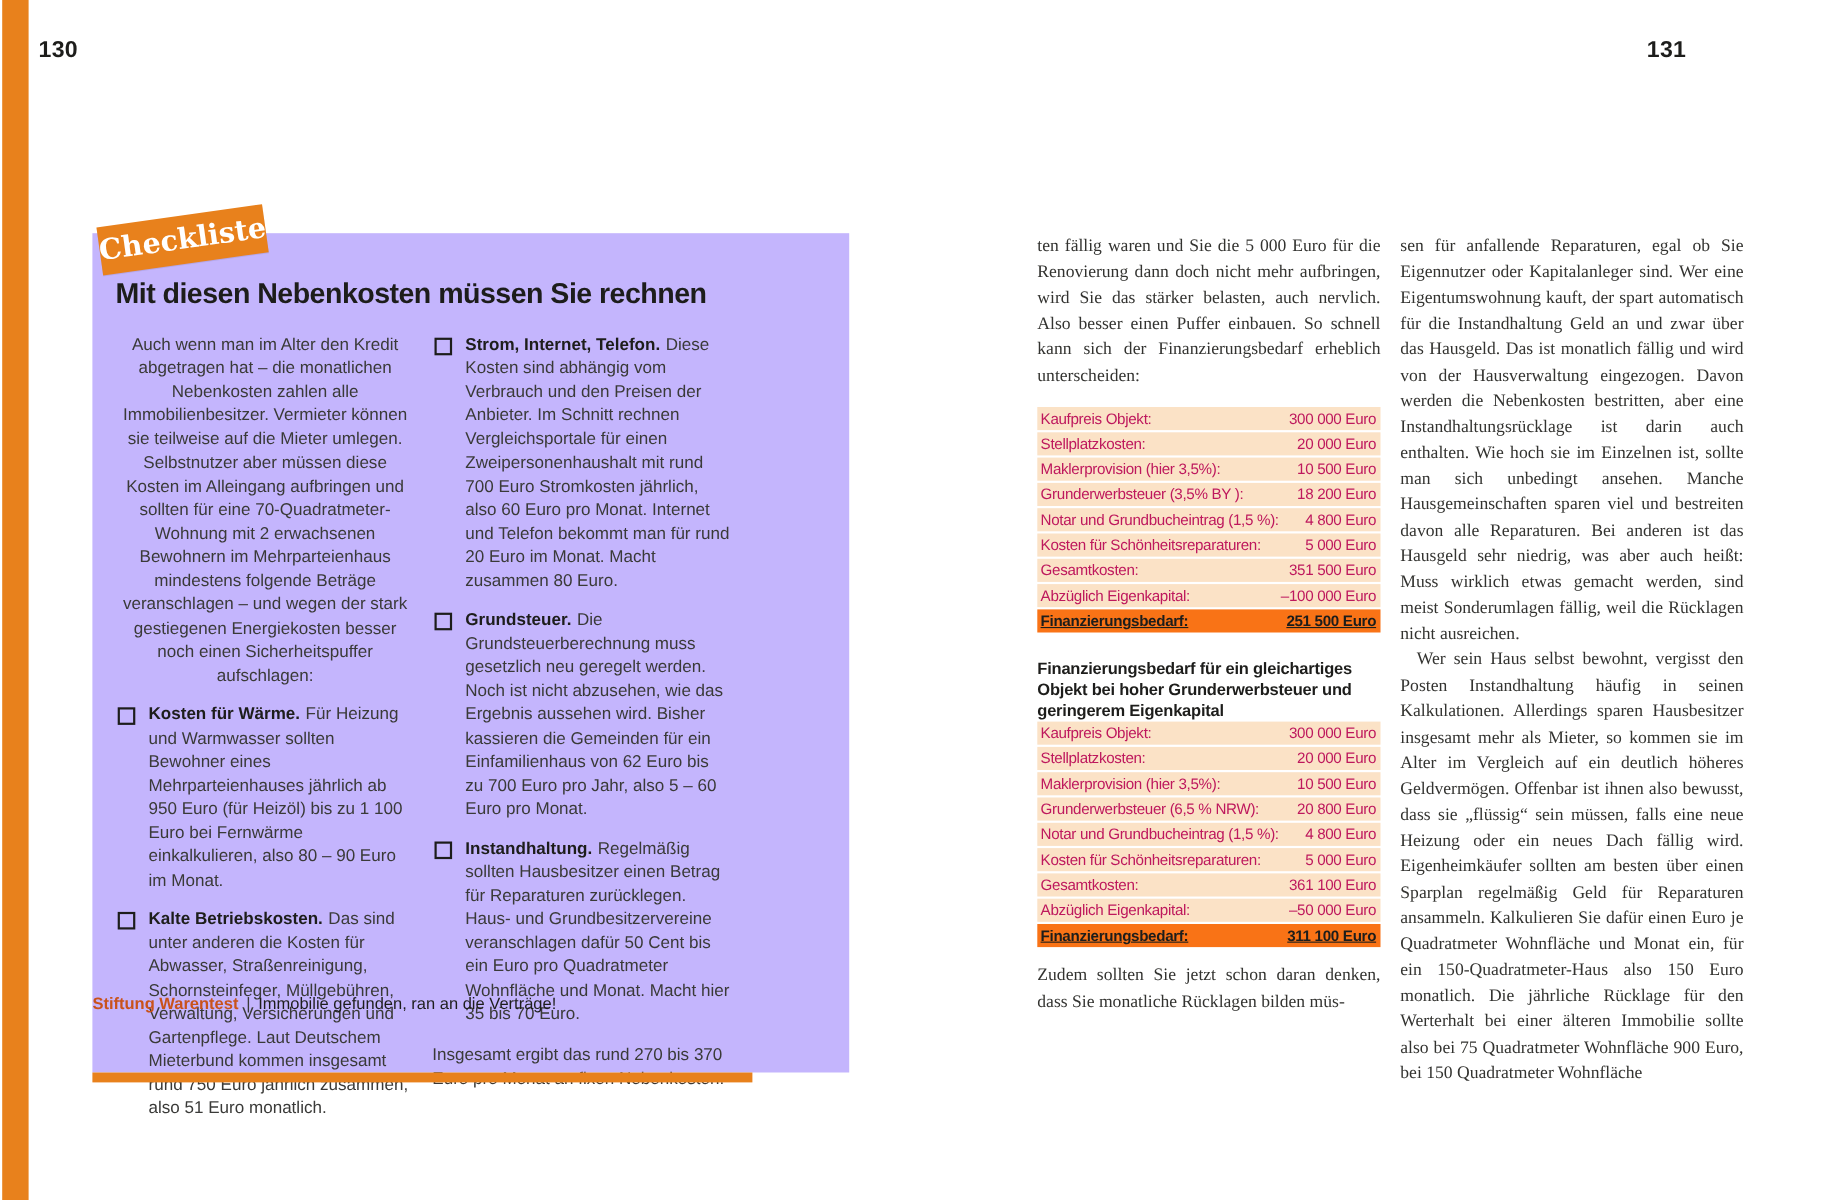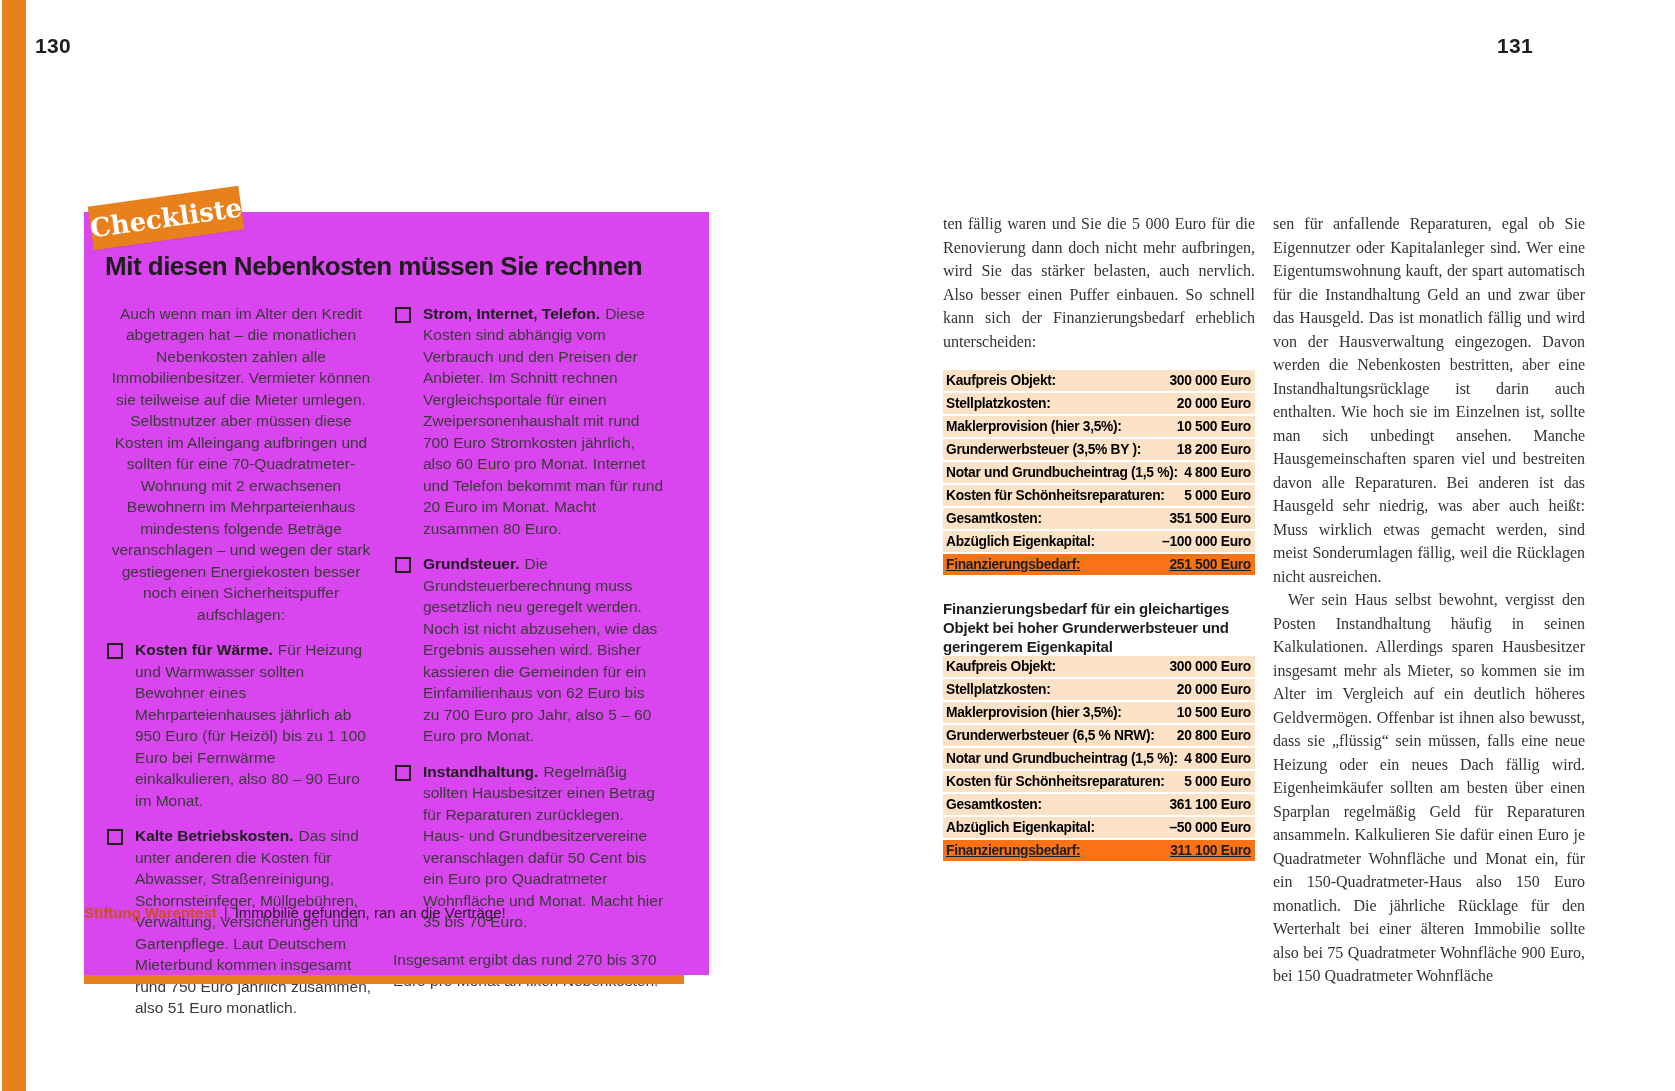--- a/index.html
+++ b/index.html
@@ -10,22 +10,22 @@
   
   .edge-bar{position:absolute;left:2px;top:0;width:24px;height:1091px;background:#e8811c;}
 
   
   .pageno{position:absolute;top:34px;font-size:21px;font-weight:bold;color:#1d1d1b;letter-spacing:.3px;}
   .pageno-left{left:35px;}
   .pageno-right{left:1497px;}
 
   
   .checkbox-panel{
-    position:absolute;left:84px;top:212px;width:625px;height:763px;
-    background:#d946ef;box-sizing:border-box;padding:40px 21px 0 21px;
+    position:absolute;left:84px;top:212px;width:688px;height:763px;
+    background:#c4b5fd;box-sizing:border-box;padding:40px 21px 0 21px;
   }
   .panel-bottom-bar{position:absolute;left:84px;top:975px;width:600px;height:9px;background:#e8811c;}
   .ribbon{
     position:absolute;left:90px;top:196px;width:152px;height:44px;
     background:#e8811c;transform:rotate(-8deg);transform-origin:center;
     display:flex;align-items:center;justify-content:center;
     font-family:"DejaVu Serif",serif;font-weight:bold;font-size:26px;color:#ffffff;
     box-shadow:0 1px 0 rgba(0,0,0,.08);
   }
   .panel-title{
@@ -62,21 +62,21 @@
 
   .fin-table{margin:17px 0 0 0;font-family:"Liberation Sans",sans-serif;text-align:left;}
   .fin-table + p{margin-top:14px;}
   .ttitle{
     font-size:15px;font-weight:bold;line-height:19px;color:#1d1d1b;
     letter-spacing:-.2px;margin:0 0 5px 0;
   }
   .trow{
     display:flex;justify-content:space-between;align-items:center;
     background:#fbe2c6;height:21px;line-height:21px;margin-bottom:2px;
-    padding:0 4px 0 3px;font-size:13.8px;letter-spacing:-.3px;color:#000000;font-weight:bold;
+    padding:0 4px 0 3px;font-size:13.8px;letter-spacing:-.3px;color:#be185d;
   }
   .trow .tlabel{white-space:nowrap;}
   .trow .tvalue{white-space:nowrap;}
   .trow.total{background:#f97316;font-weight:bold;color:#1d1d1b;text-decoration:underline;}
   .tgap{height:22px;}
 </style>
 </head>
 <body>
 
 <div class="spread">
@@ -211,20 +211,21 @@
       <div class="trow">
           <span class="tlabel">Abzüglich Eigenkapital:</span>
           <span class="tvalue">–50 000 Euro</span>
         </div>
       <div class="trow total">
           <span class="tlabel">Finanzierungsbedarf:</span>
           <span class="tvalue">311 100 Euro</span>
         </div>
     </div>
 
+    <p>Zudem sollten Sie jetzt schon daran denken, dass Sie monatliche Rücklagen bilden müs-</p>
   </div>
 
   <div class="col-serif col2">
     <p>sen für anfallende Reparaturen, egal ob Sie Eigennutzer oder Kapitalanleger sind. Wer eine Eigentumswohnung kauft, der spart automatisch für die Instandhaltung Geld an und zwar über das Hausgeld. Das ist monatlich fällig und wird von der Hausverwaltung eingezogen. Davon werden die Nebenkosten bestritten, aber eine Instandhaltungsrücklage ist darin auch enthalten. Wie hoch sie im Einzelnen ist, sollte man sich unbedingt ansehen. Manche Hausgemeinschaften sparen viel und bestreiten davon alle Reparaturen. Bei anderen ist das Hausgeld sehr niedrig, was aber auch heißt: Muss wirklich etwas gemacht werden, sind meist Sonderumlagen fällig, weil die Rücklagen nicht ausreichen.</p>
     <p class="indent">Wer sein Haus selbst bewohnt, vergisst den Posten Instandhaltung häufig in seinen Kalkulationen. Allerdings sparen Hausbesitzer insgesamt mehr als Mieter, so kommen sie im Alter im Vergleich auf ein deutlich höheres Geldvermögen. Offenbar ist ihnen also bewusst, dass sie „flüssig“ sein müssen, falls eine neue Heizung oder ein neues Dach fällig wird. Eigenheimkäufer sollten am besten über einen Sparplan regelmäßig Geld für Reparaturen ansammeln. Kalkulieren Sie dafür einen Euro je Quadratmeter Wohnfläche und Monat ein, für ein 150-Quadratmeter-Haus also 150 Euro monatlich. Die jährliche Rücklage für den Werterhalt bei einer älteren Immobilie sollte also bei 75 Quadratmeter Wohnfläche 900 Euro, bei 150 Quadratmeter Wohnfläche</p>
   </div>
 
 </div>
 
 </body></html>

